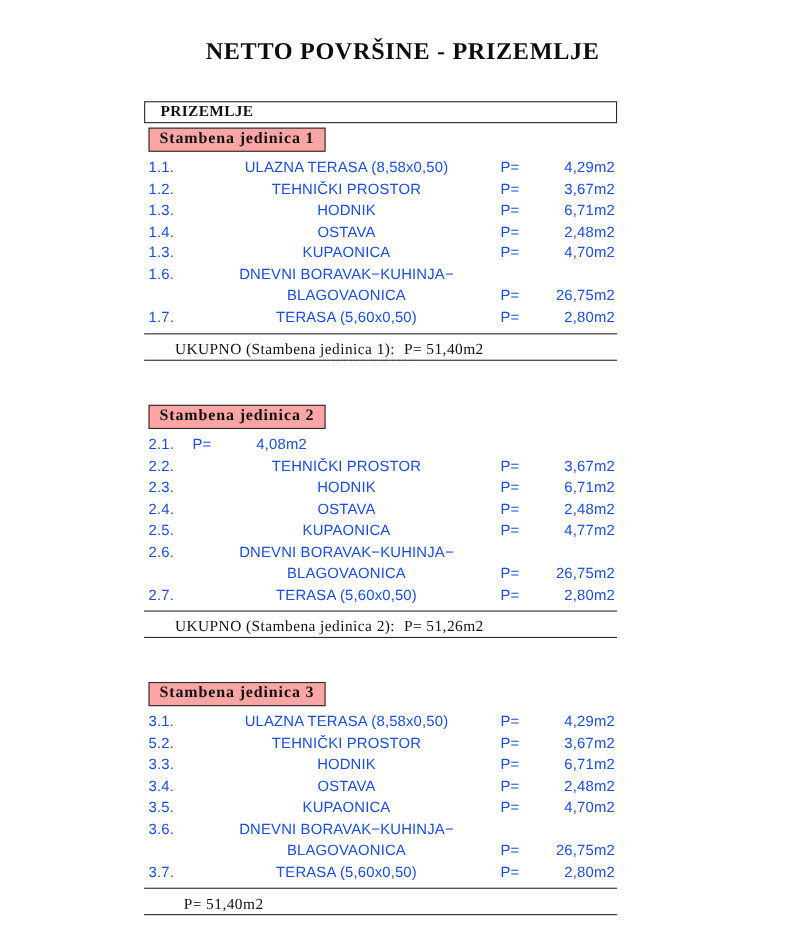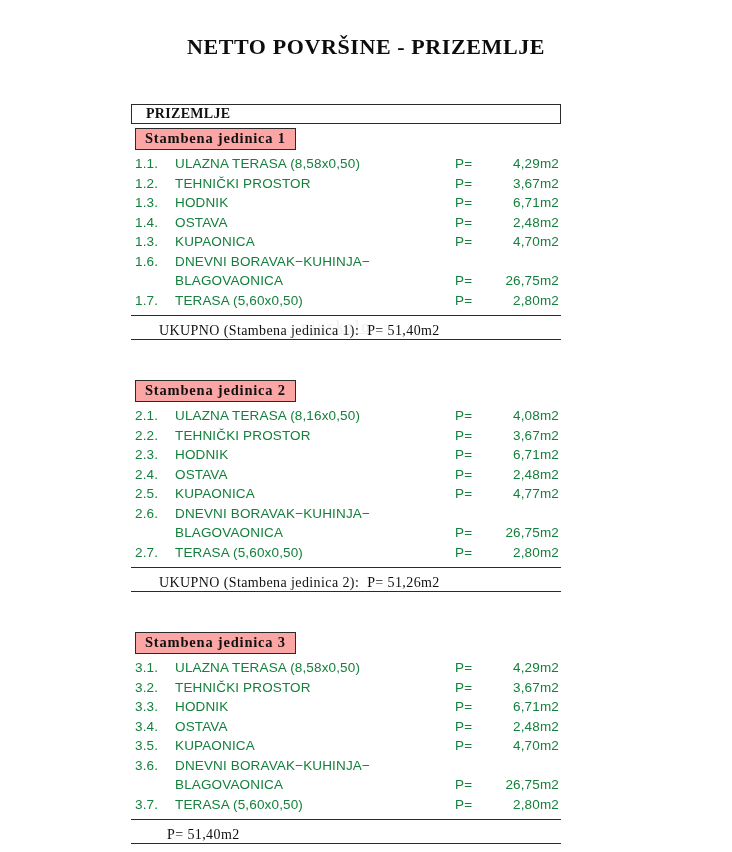--- a/index.html
+++ b/index.html
@@ -24,21 +24,21 @@
     text-align: center;
     font-family: "Liberation Serif", serif;
     font-size: 22px;
     font-weight: bold;
     letter-spacing: 0.6px;
     color: #0d0d0d;
   }
 
   .sheet {
     position: absolute;
-    top: 104px;
+    top: 92px;
     left: 131px;
     width: 430px;
   }
 
   
   .section-header {
     border: 1px solid #2a2a2a;
     height: 20px;
     box-sizing: border-box;
     display: flex;
@@ -72,29 +72,30 @@
   .items {
     margin-top: 6px;
     padding-left: 4px;
   }
   .row {
     display: flex;
     align-items: baseline;
     height: 19.5px;
     font-size: 13.5px;
     letter-spacing: 0.15px;
-    color: #15803d;
+    color: #1d4ed8;
   }
   .row .num {
     width: 40px;
     flex: 0 0 40px;
   }
   .row .desc {
     flex: 1 1 auto;
     white-space: nowrap;
+    text-align: center;
   }
   .row .peq {
     flex: 0 0 38px;
     text-align: left;
   }
   .row .val {
     flex: 0 0 66px;
     text-align: right;
     padding-right: 2px;
   }
@@ -208,21 +209,20 @@
     </div>
   </div>
 
   <div class="unit-block gap">
     <div class="unit-title-wrap">
       <span class="unit-title">Stambena jedinica 2</span>
     </div>
     <div class="items">
       <div class="row">
         <span class="num">2.1.</span>
-        <span class="desc">ULAZNA TERASA (8,16x0,50)</span>
         <span class="peq">P=</span>
         <span class="val">4,08m2</span>
       </div>
       <div class="row">
         <span class="num">2.2.</span>
         <span class="desc">TEHNIČKI PROSTOR</span>
         <span class="peq">P=</span>
         <span class="val">3,67m2</span>
       </div>
       <div class="row">
@@ -273,21 +273,21 @@
       <span class="unit-title">Stambena jedinica 3</span>
     </div>
     <div class="items">
       <div class="row">
         <span class="num">3.1.</span>
         <span class="desc">ULAZNA TERASA (8,58x0,50)</span>
         <span class="peq">P=</span>
         <span class="val">4,29m2</span>
       </div>
       <div class="row">
-        <span class="num">3.2.</span>
+        <span class="num">5.2.</span>
         <span class="desc">TEHNIČKI PROSTOR</span>
         <span class="peq">P=</span>
         <span class="val">3,67m2</span>
       </div>
       <div class="row">
         <span class="num">3.3.</span>
         <span class="desc">HODNIK</span>
         <span class="peq">P=</span>
         <span class="val">6,71m2</span>
       </div>

